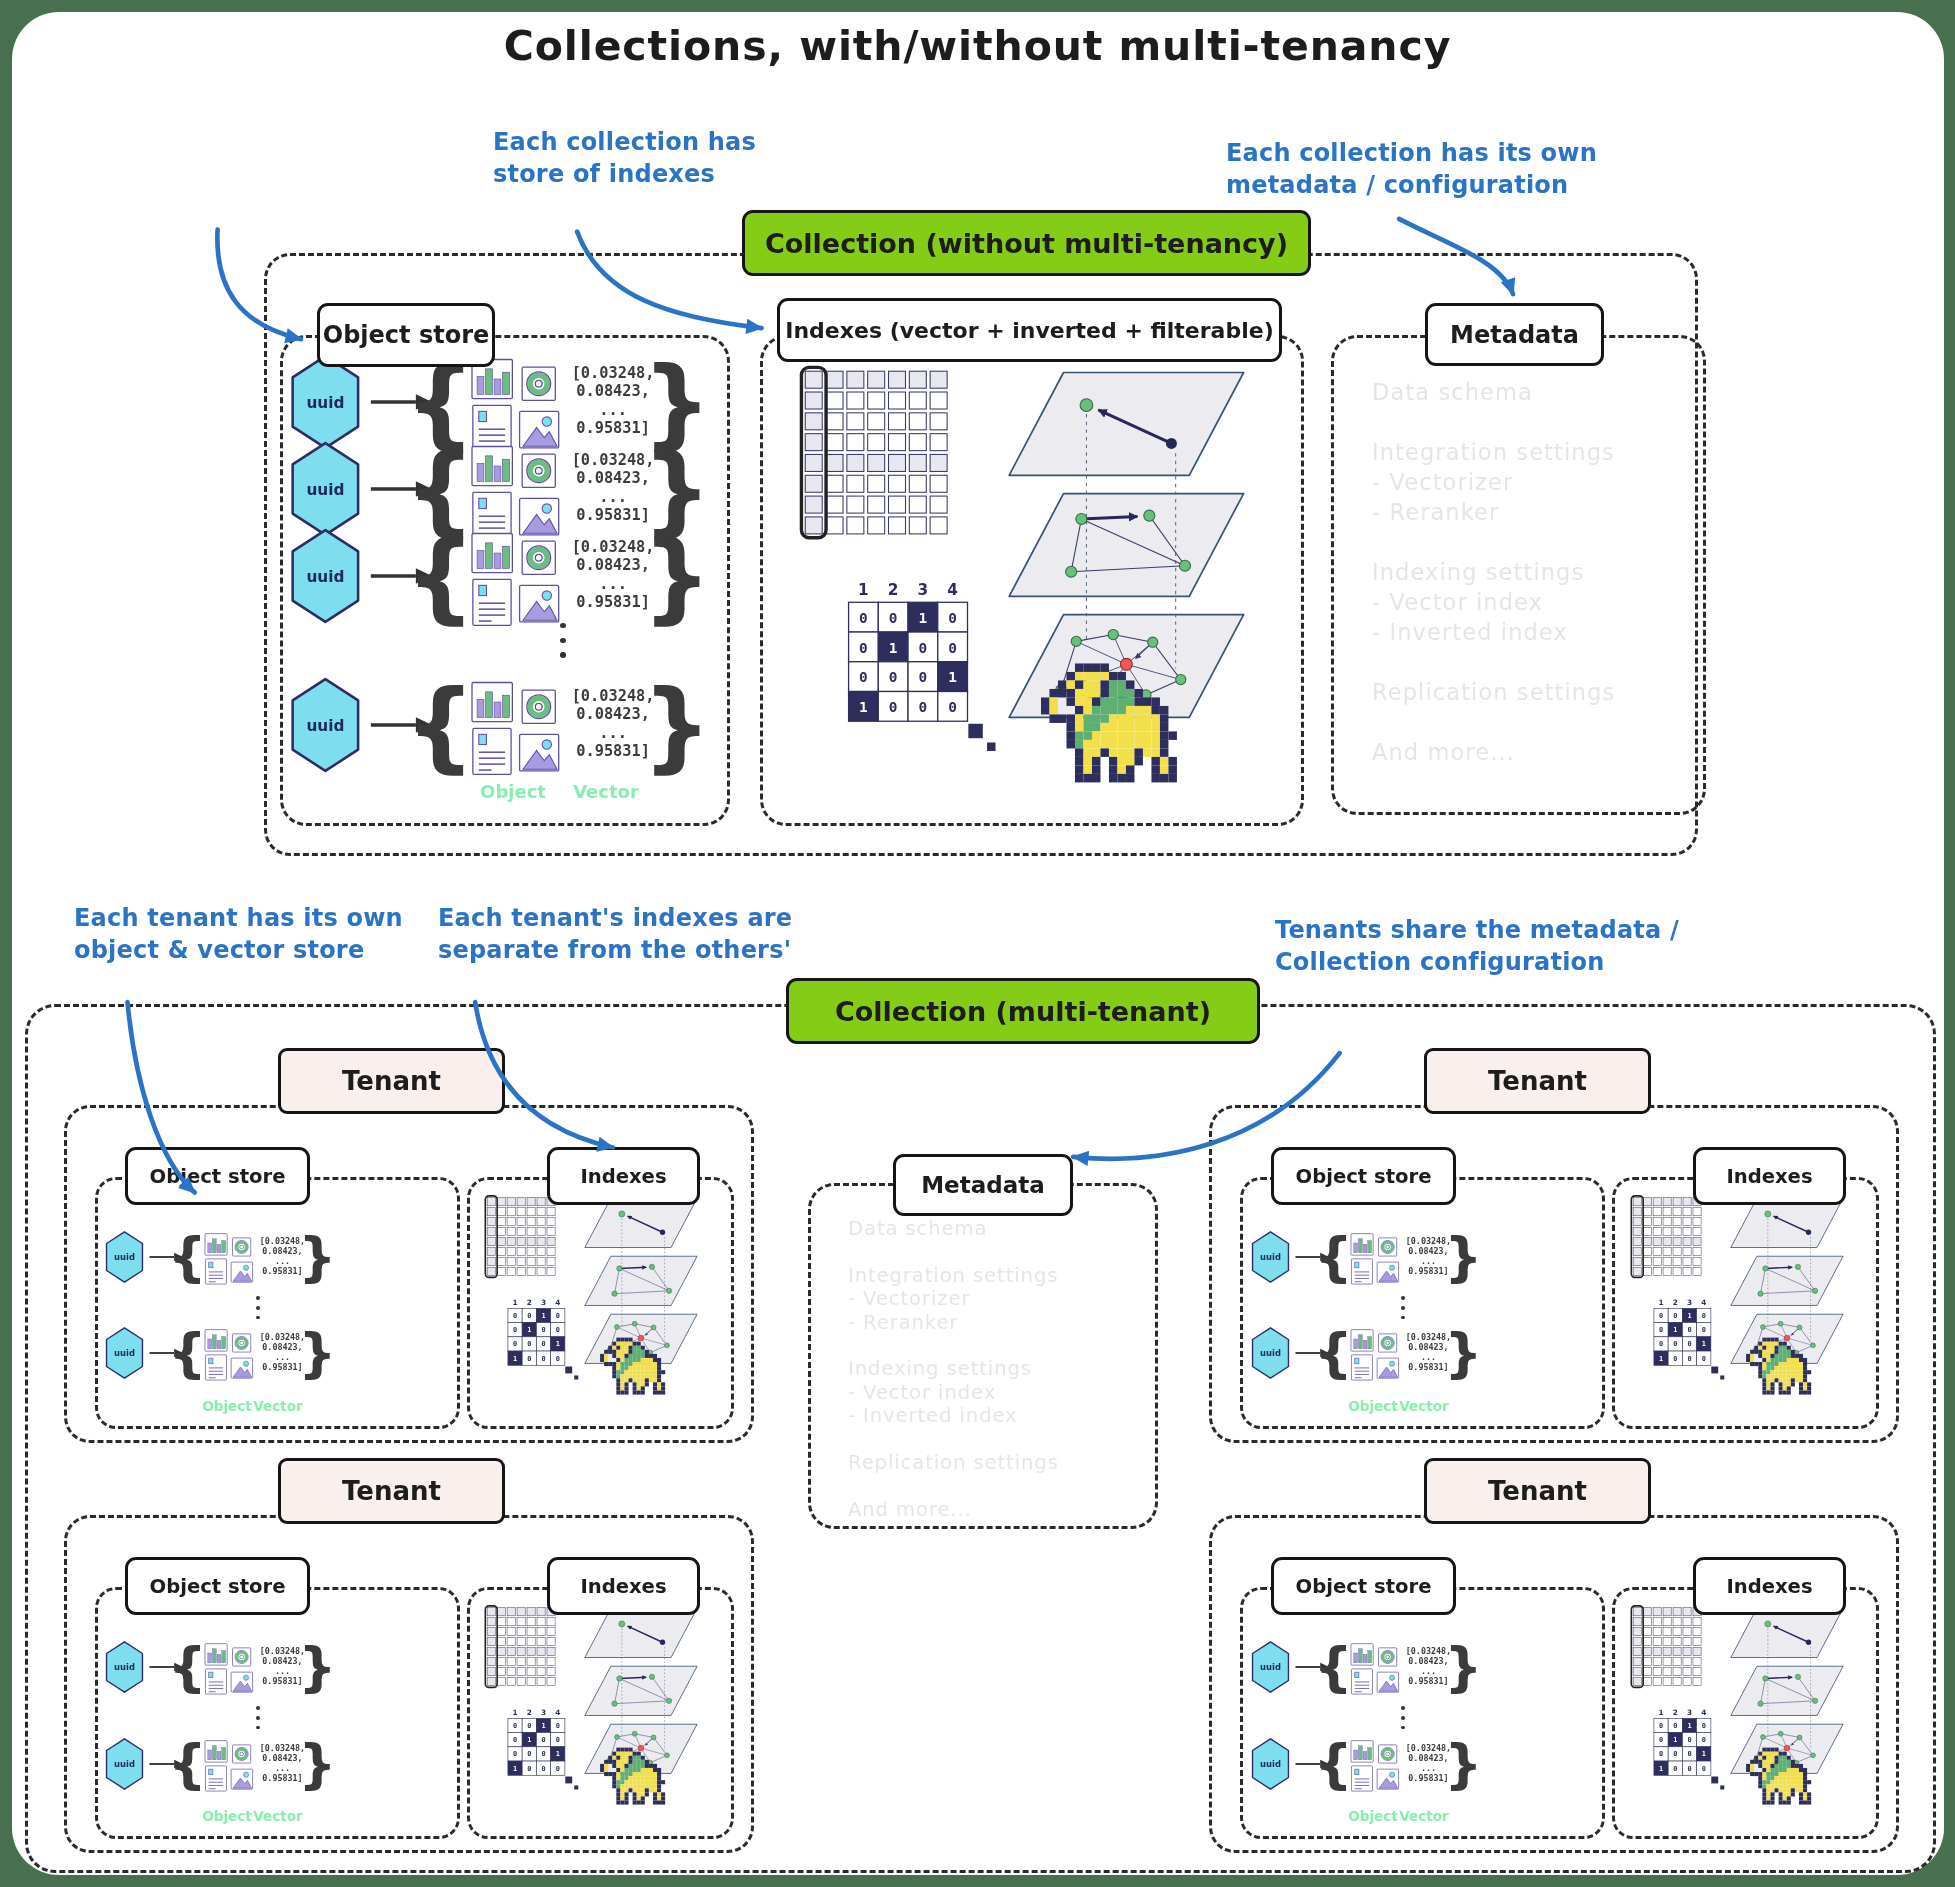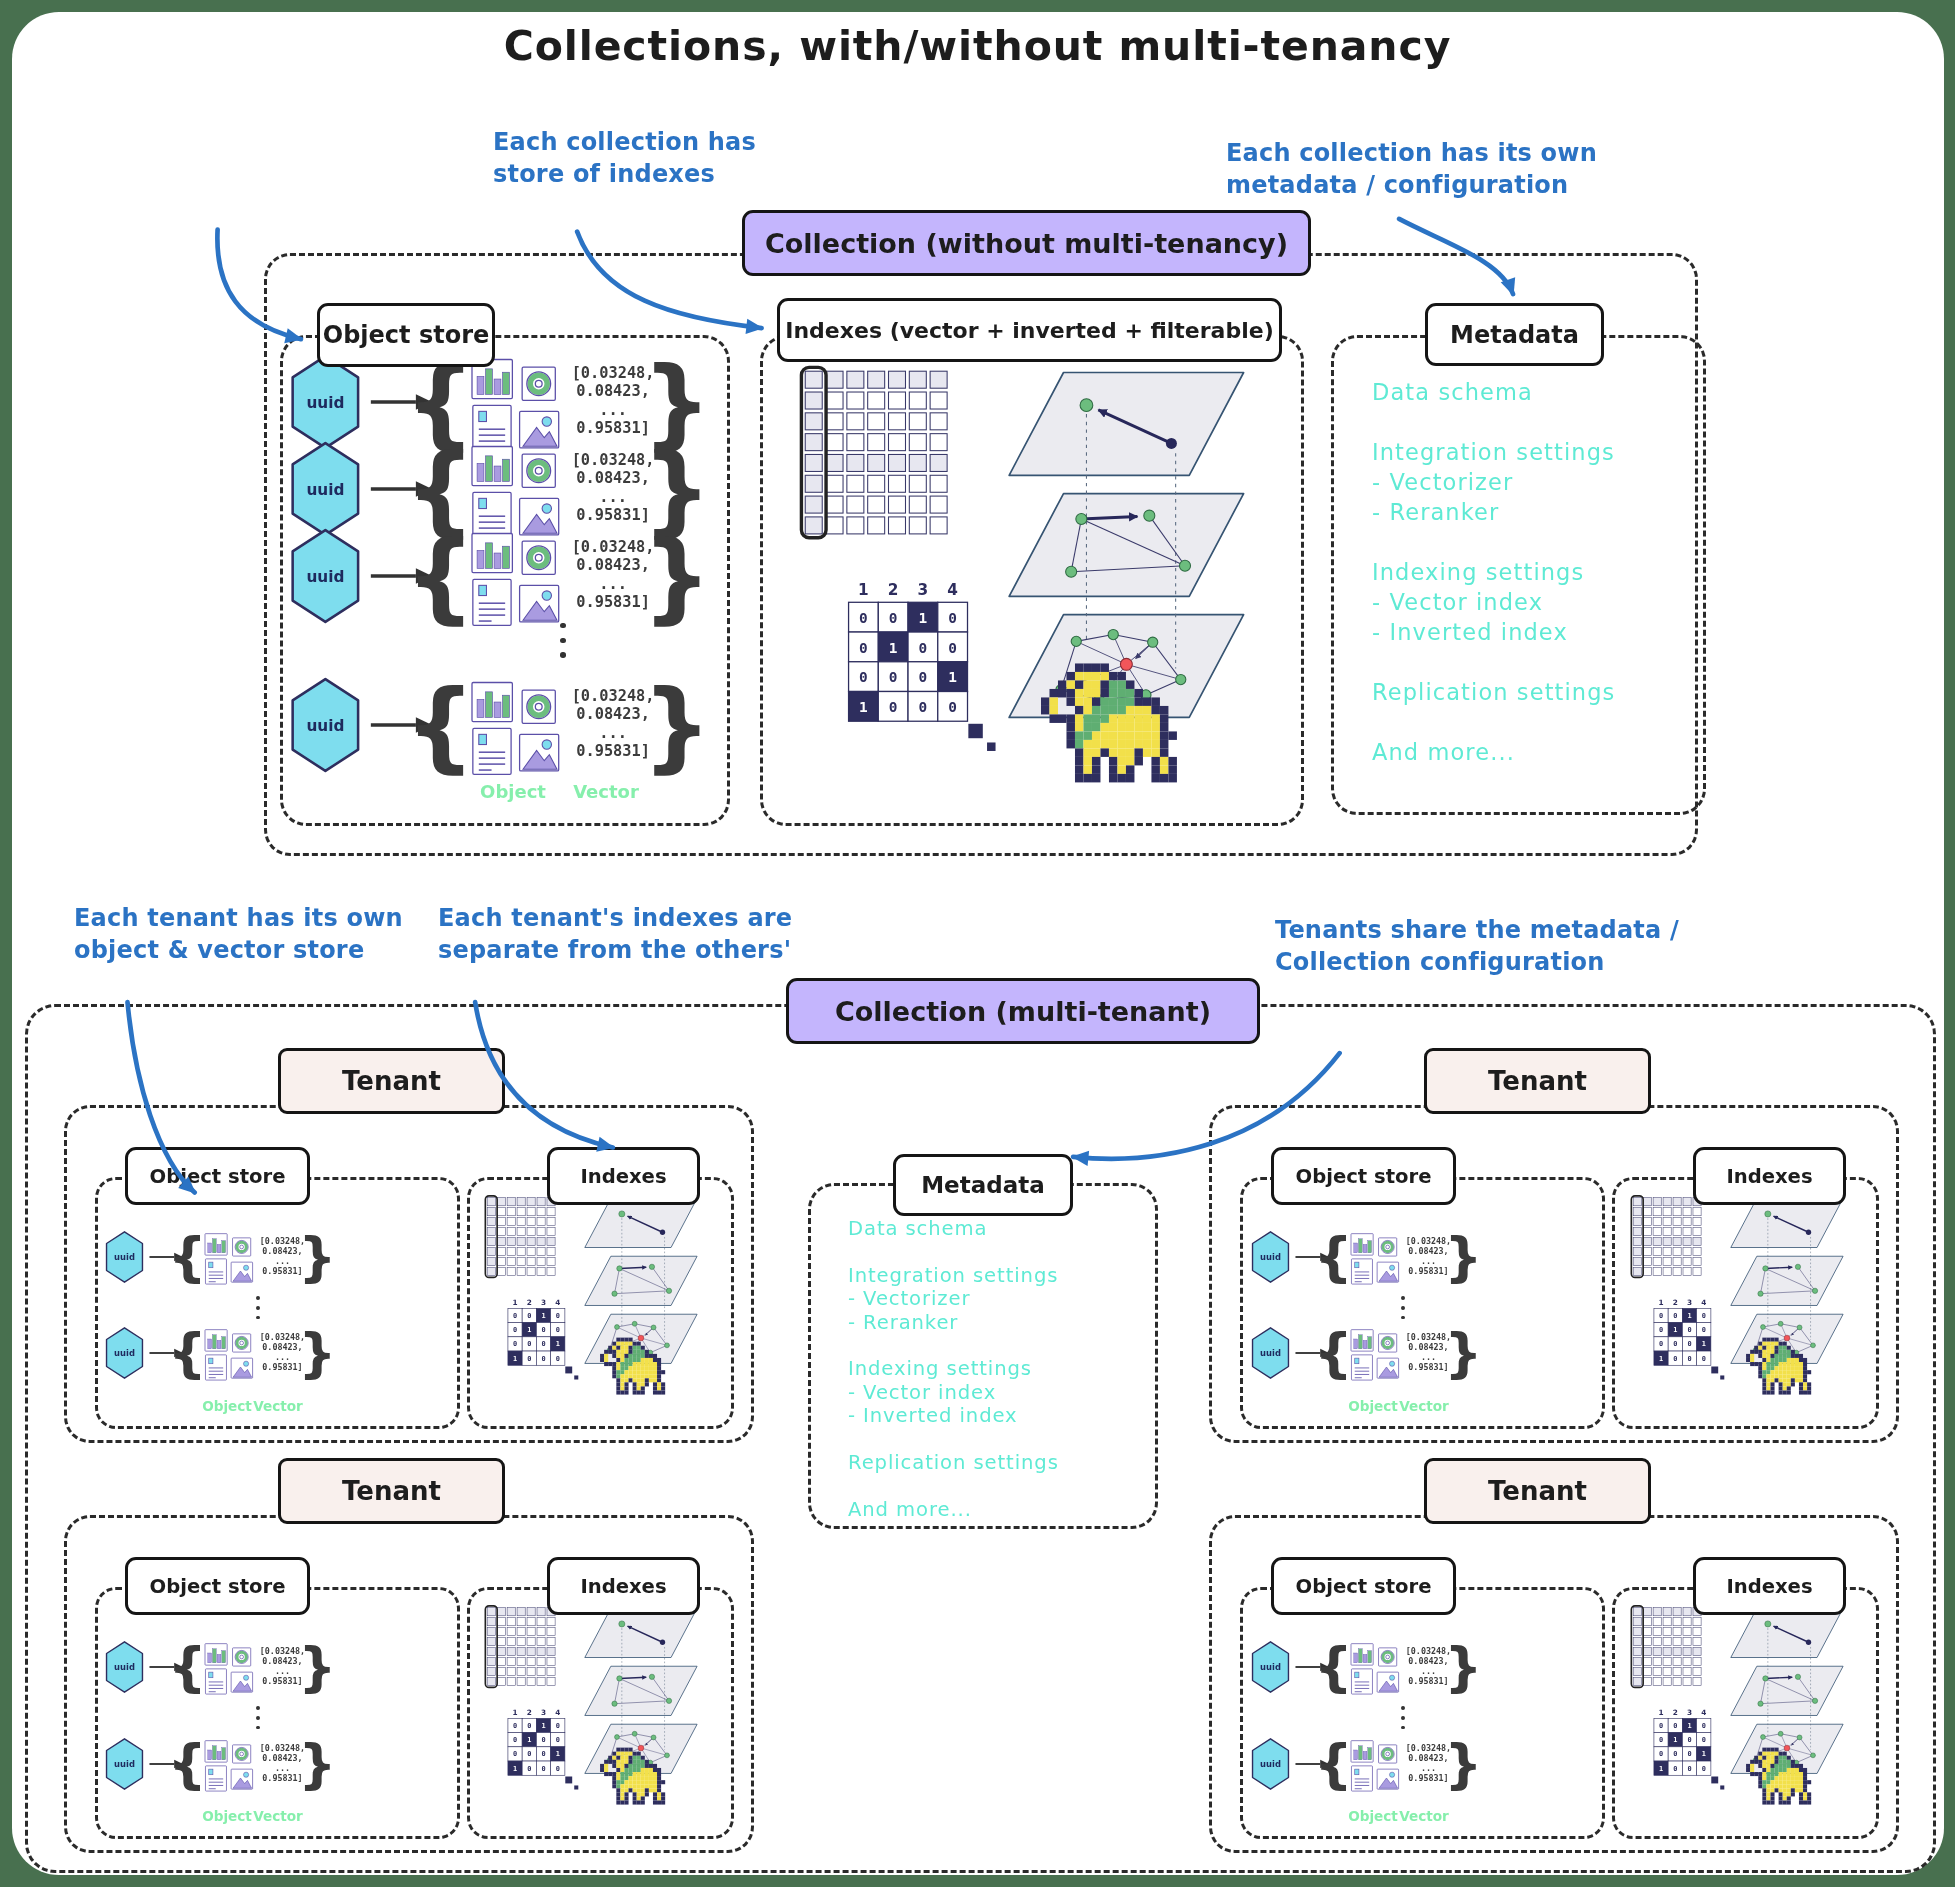--- a/index.html
+++ b/index.html
@@ -5,23 +5,23 @@
   html,body{margin:0;padding:0;}
   body{width:1955px;height:1887px;font-family:"DejaVu Sans",sans-serif;}
   #canvas{position:relative;width:1955px;height:1887px;background:#48704F;overflow:hidden;}
   .abs{position:absolute;}
   .card{position:absolute;left:12px;top:12px;width:1932px;height:1863px;background:#ffffff;border-radius:47px;}
   .title{position:absolute;left:0;top:22px;width:1955px;text-align:center;font-size:41px;font-weight:700;color:#1d1d1d;letter-spacing:0.9px;}
   .annot{position:absolute;color:#2B73C4;font-weight:700;font-size:24px;line-height:1.32;white-space:pre-line;letter-spacing:0.2px;}
   .dashed-box{position:absolute;border:3px dashed #2a2a2a;border-radius:26px;background:transparent;}
   .label-box{position:absolute;background:#fff;border:3px solid #151515;border-radius:11px;display:flex;align-items:center;justify-content:center;font-weight:700;color:#1d1d1d;z-index:5;text-align:center;}
   .badge{position:absolute;border:3.4px solid #151515;border-radius:11px;display:flex;align-items:center;justify-content:center;font-weight:700;color:#1d1d1d;z-index:6;text-align:center;}
-  .badge.yellow{background:#c4b5fd;}
+  .badge.yellow{background:#84cc16;}
   .badge.pink{background:#F9F0ED;border-radius:9px;}
-  .meta-text{position:absolute;white-space:pre-line;color:#5eead4;letter-spacing:1.1px;font-weight:500;}
+  .meta-text{position:absolute;white-space:pre-line;color:#e5e5e5;letter-spacing:1.1px;font-weight:500;}
   .axis-label{position:absolute;font-weight:700;color:#86efac;transform:translateX(-50%);}
   .vdots{position:absolute;display:flex;flex-direction:column;align-items:center;}
   .vdots i{border-radius:50%;background:#333;display:block;}
   .vdots.big i{width:5.5px;height:5.5px;margin:4.7px 0;}
   .vdots.small i{width:3.8px;height:3.8px;margin:3px 0;}
   svg{overflow:visible;display:block;}
   #arrows{position:absolute;left:0;top:0;z-index:9;pointer-events:none;}
 </style>
 </head>
 <body>

